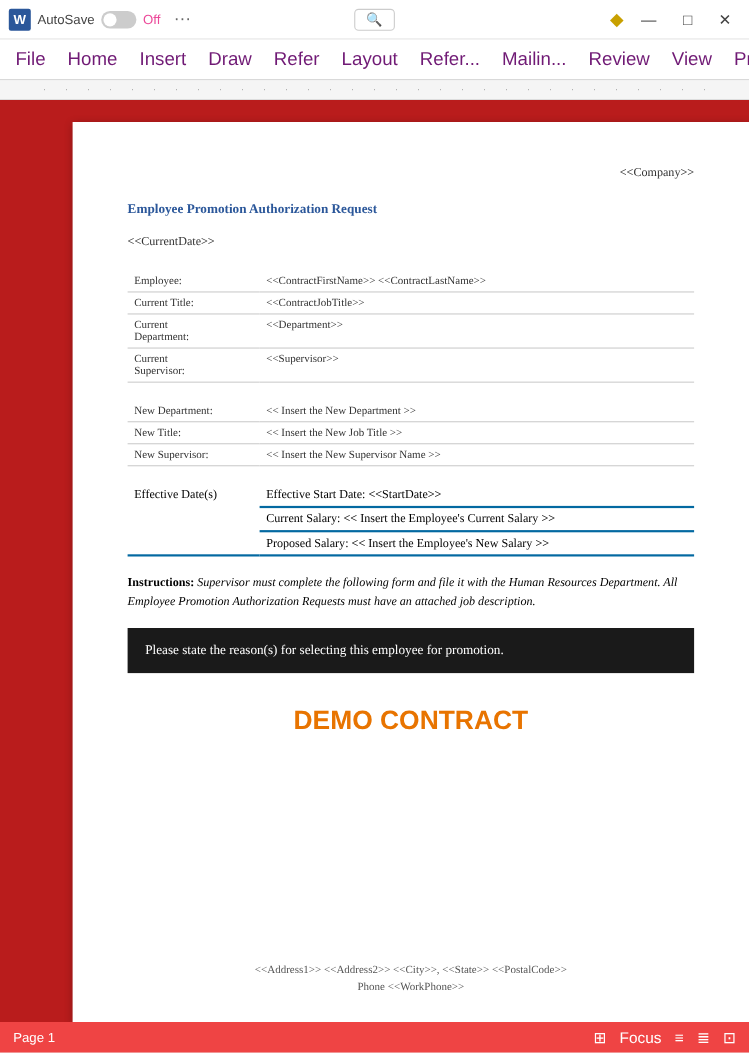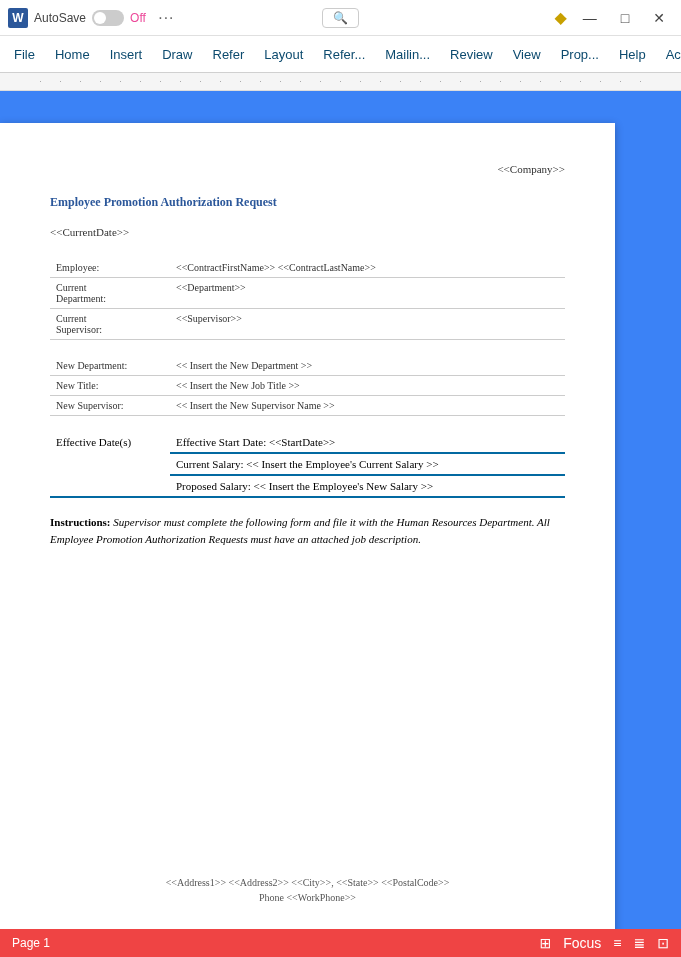--- a/index.html
+++ b/index.html
@@ -35,22 +35,22 @@
       flex-shrink: 0;
     }
     .ribbon-tabs {
       display: flex;
       align-items: center;
       height: 36px;
       padding: 0 4px;
     }
     .ribbon-tab {
       padding: 4px 10px;
-      font-size: 13px;
-      color: #0c4a6e;
+      font-size: 17px;
+      color: #701a75;
       cursor: pointer;
       border-radius: 3px;
     }
 
     
     .ruler {
       height: 18px;
       background: #f5f5f5;
       border-bottom: 1px solid #ddd;
       flex-shrink: 0;
@@ -62,25 +62,25 @@
       width: 100%;
       height: 1px;
       background: repeating-linear-gradient(to right, #aaa 0px, #aaa 1px, transparent 1px, transparent 20px);
       margin: 0 40px;
     }
 
     
     .doc-area {
       flex: 1;
       overflow-y: auto;
-      background: #3b82f6;
+      background: #b91c1c;
       display: flex;
       flex-direction: column;
-      align-items: flex-start;
-      padding: 32px 0;
+      align-items: flex-end;
+      padding: 20px 0;
     }
 
     
     .page {
       background: white;
       width: 615px;
       min-height: 820px;
       padding: 40px 50px;
       box-shadow: 0 2px 8px rgba(0,0,0,0.3);
       position: relative;
@@ -171,21 +171,21 @@
       text-align: center;
       color: #e87400;
       font-size: 24px;
       font-weight: bold;
       font-family: Arial, sans-serif;
       margin: 20px 0 60px;
     }
 
     .footer-address {
       position: absolute;
-      bottom: 38px;
+      bottom: 26px;
       left: 0;
       right: 0;
       text-align: center;
       font-size: 10px;
       color: #555;
       line-height: 1.5;
     }
 
     
     .status-bar {
@@ -269,20 +269,24 @@
 
     <div class="current-date">&lt;&lt;CurrentDate&gt;&gt;</div>
 
     <table class="info-table">
       <tbody>
           <tr>
         <td class="label-cell">Employee:</td>
         <td class="value-cell">&lt;&lt;ContractFirstName&gt;&gt; &lt;&lt;ContractLastName&gt;&gt;</td>
       </tr>
       <tr>
+        <td class="label-cell">Current Title:</td>
+        <td class="value-cell">&lt;&lt;ContractJobTitle&gt;&gt;</td>
+      </tr>
+      <tr>
         <td class="label-cell">Current<br>Department:</td>
         <td class="value-cell">&lt;&lt;Department&gt;&gt;</td>
       </tr>
       <tr>
         <td class="label-cell">Current<br>Supervisor:</td>
         <td class="value-cell">&lt;&lt;Supervisor&gt;&gt;</td>
       </tr>
     </tbody>
       </table>
 
@@ -324,21 +328,23 @@
           <span>&lt;&lt; Insert the Employee's New Salary &gt;&gt;</span>
         </td>
       </tr>
     </tbody>
       </table>
 
     <div class="instructions">
       <strong>Instructions:</strong><em> Supervisor must complete the following form and file it with the Human Resources Department. All Employee Promotion Authorization Requests must have an attached job description.</em>
     </div>
 
-
+    <div class="black-box">Please state the reason(s) for selecting this employee for promotion.</div>
+
+    <div class="demo-contract">DEMO CONTRACT</div>
 
     <div class="footer-address">
       <div>&lt;&lt;Address1&gt;&gt; &lt;&lt;Address2&gt;&gt; &lt;&lt;City&gt;&gt;, &lt;&lt;State&gt;&gt; &lt;&lt;PostalCode&gt;&gt;</div>
       <div>Phone &lt;&lt;WorkPhone&gt;&gt;</div>
     </div>
 
   </div>
 </div>
 
 <div class="status-bar">

